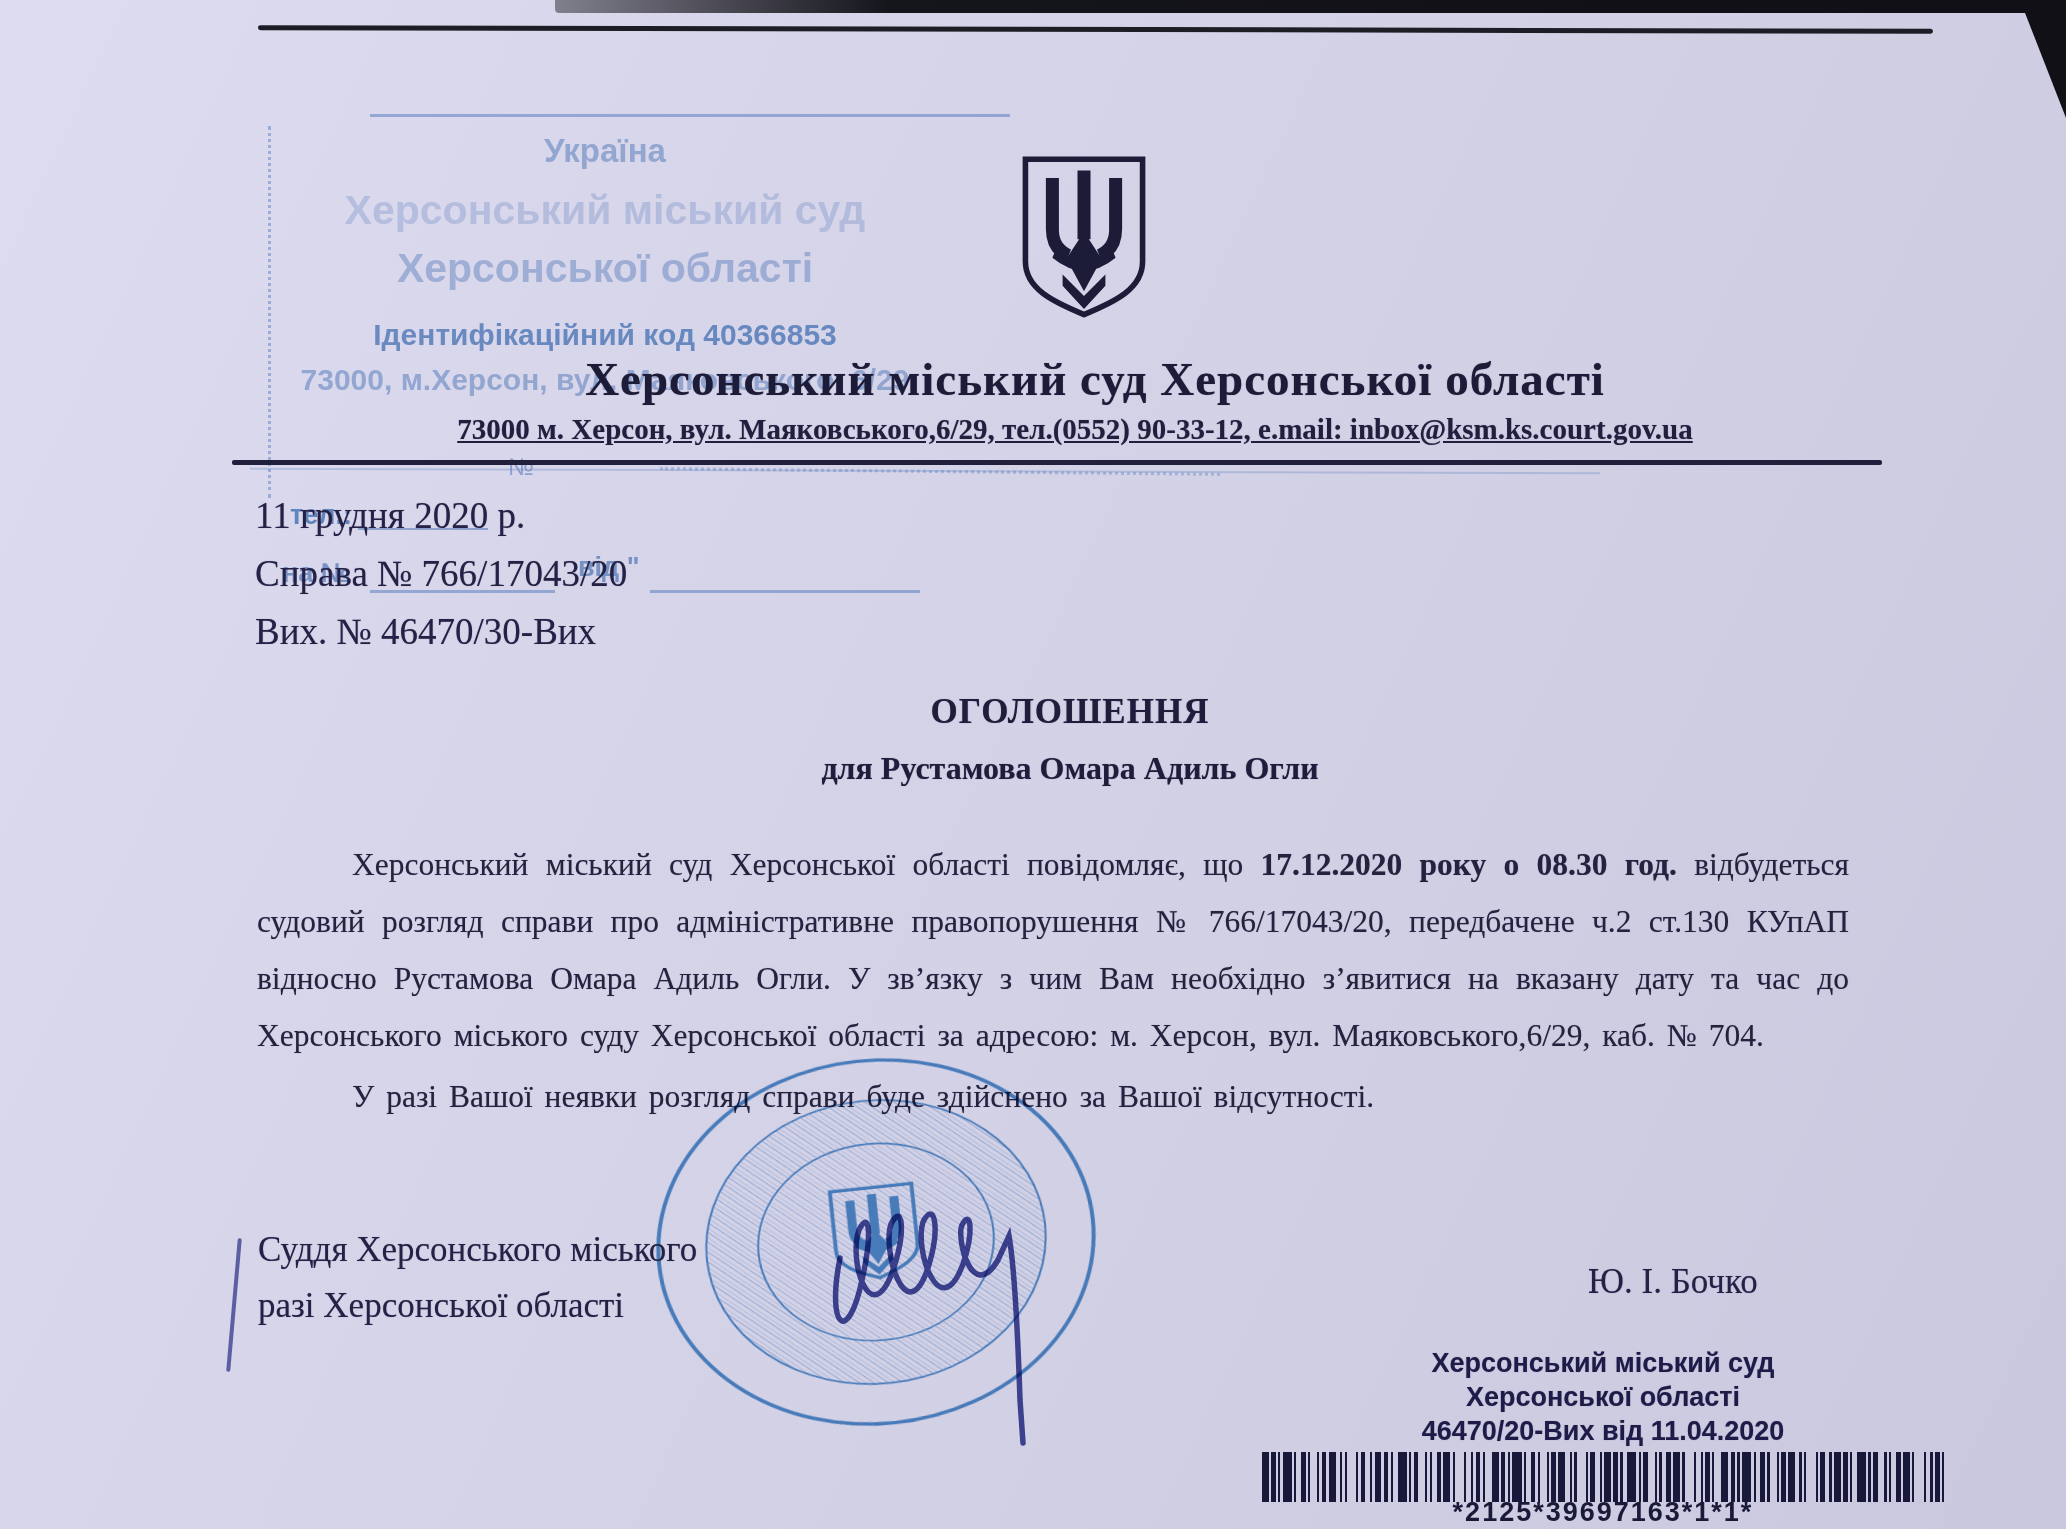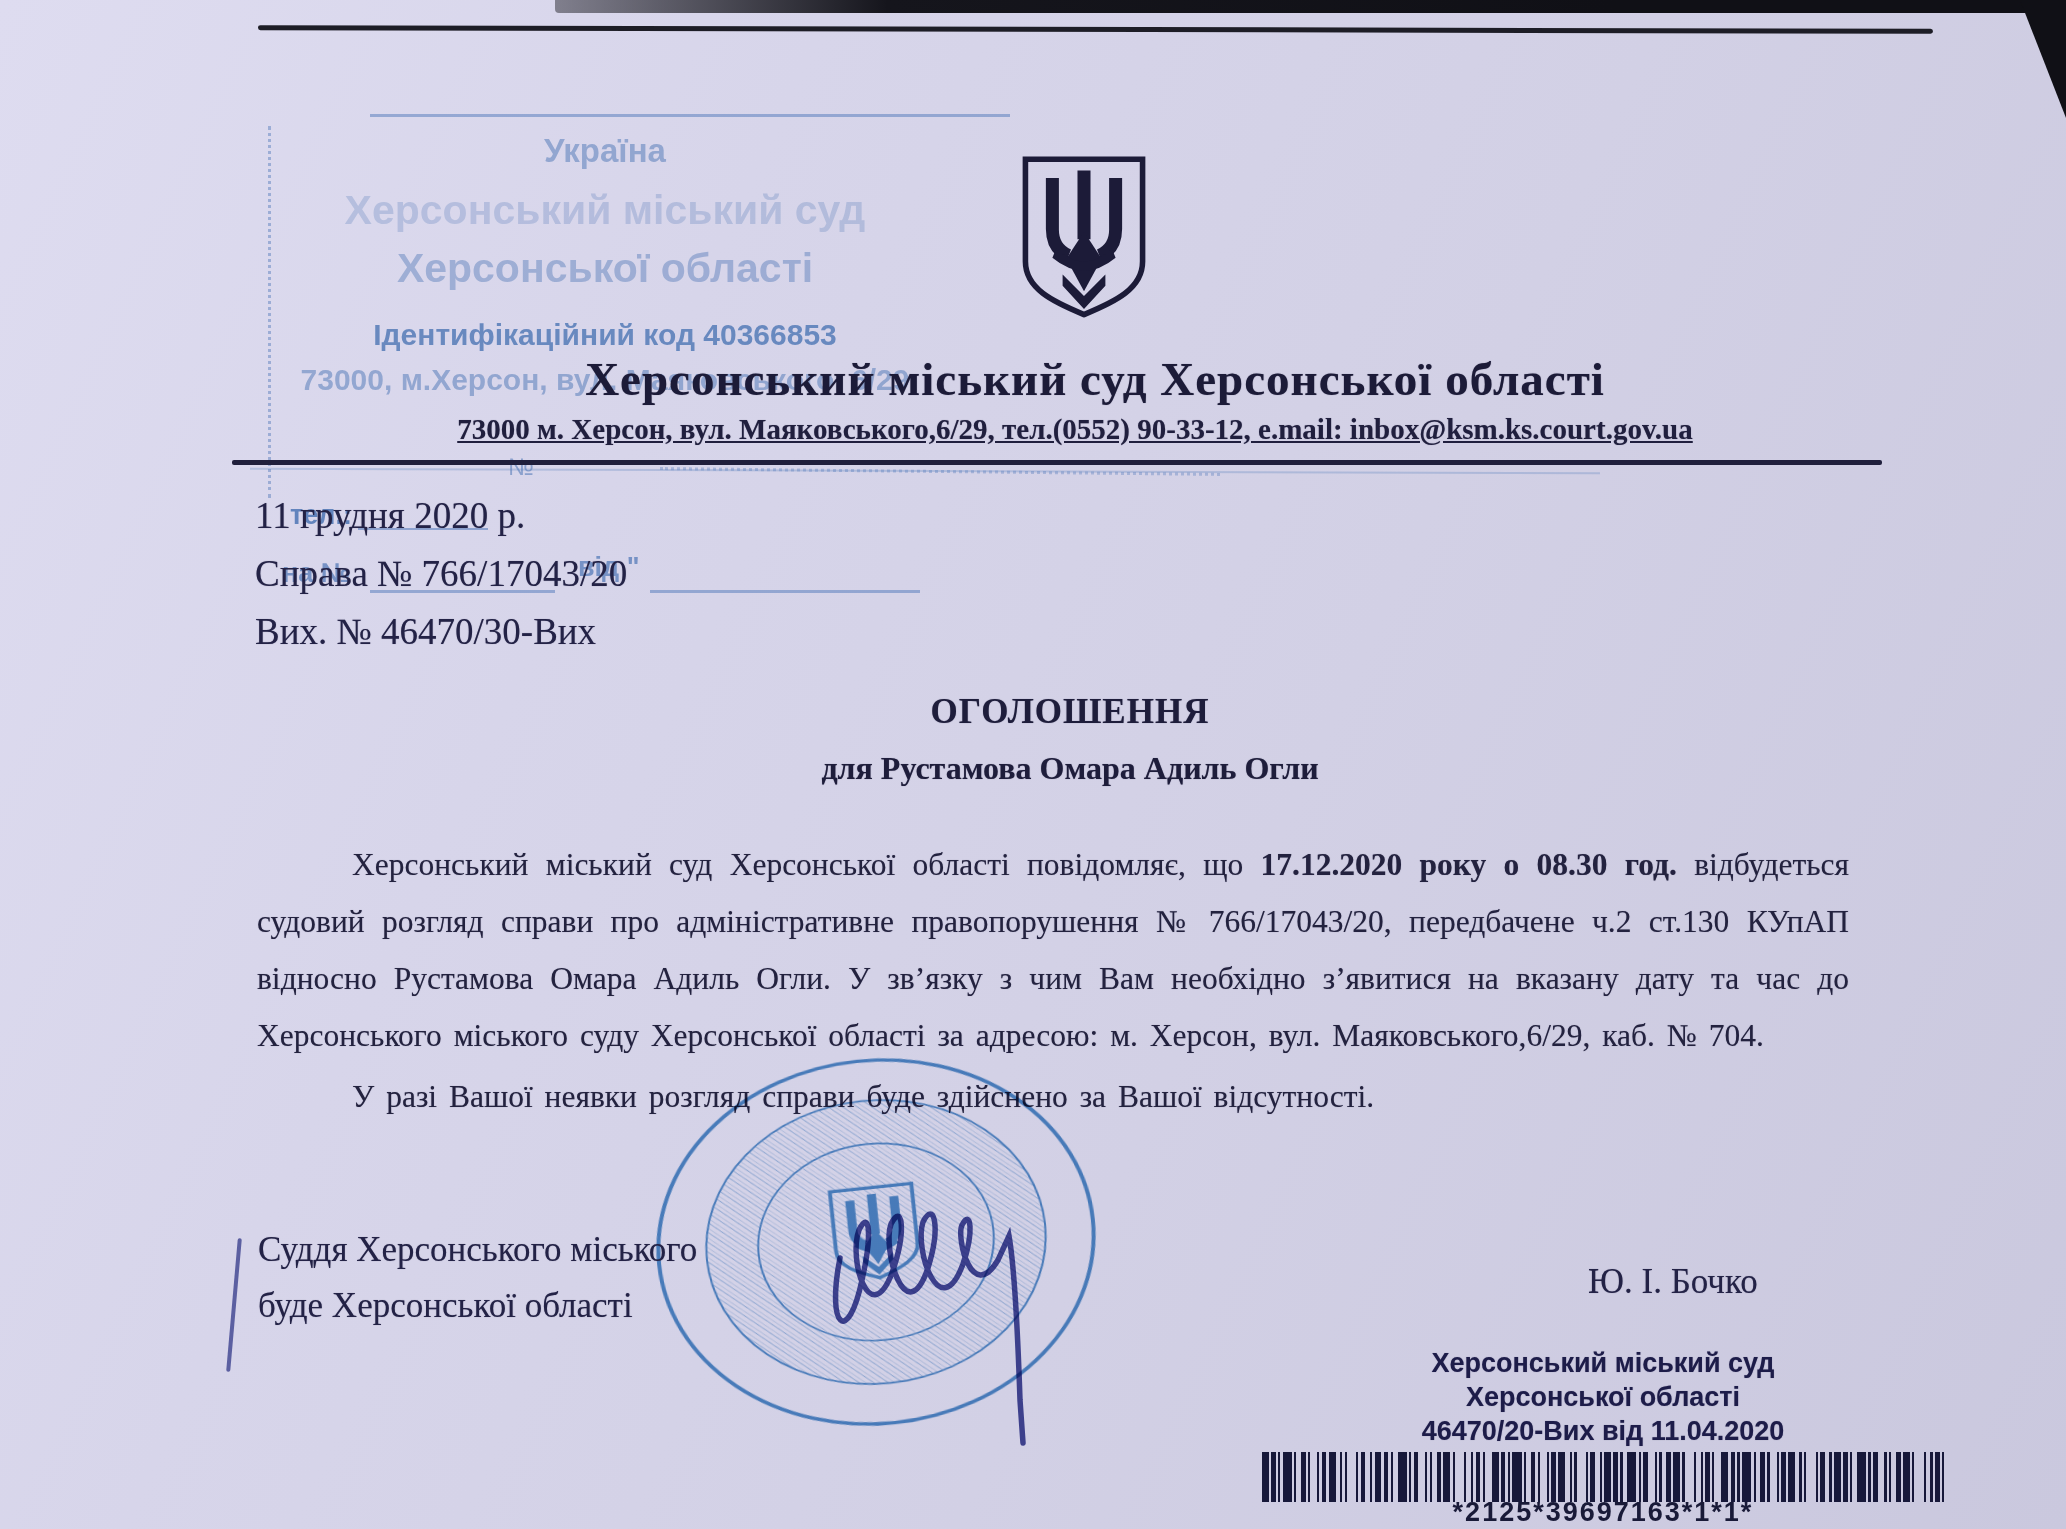--- a/index.html
+++ b/index.html
@@ -176,21 +176,21 @@
     </g>
   </svg>
 
   <svg class="signature" viewBox="0 0 360 345" aria-hidden="true">
     <path d="M30 150 C16 220 38 238 52 172 C62 128 60 100 49 122 C38 152 60 222 82 165 C97 122 92 94 81 116 C72 142 96 224 118 160 C131 118 124 92 113 114 C104 142 130 218 153 156 C164 124 161 100 152 117 C146 130 162 196 188 152 L199 128 C205 162 208 232 210 292 L213 335" fill="none" stroke="#3b3f94" stroke-width="5.5" stroke-linecap="round" opacity=".92"></path>
   </svg>
 
   <div class="pen-stroke"></div>
   <div class="sig-title">
     <div>Суддя Херсонського міського</div>
-    <div>буде Херсонської області</div>
+    <div>разі Херсонської області</div>
   </div>
   <div class="sig-name">Ю. І. Бочко</div>
 
   <div class="reg-block">
     <div>Херсонський міський суд</div>
     <div>Херсонської області</div>
     <div>46470/20-Вих від 11.04.2020</div>
   </div>
   <div class="barcode"><span style="display:inline-block;height:100%;width:6.8999999999999995px;background:#17183a;"></span><span style="display:inline-block;height:100%;width:2.3px;"></span><span style="display:inline-block;height:100%;width:4.6px;background:#17183a;"></span><span style="display:inline-block;height:100%;width:2.3px;"></span><span style="display:inline-block;height:100%;width:2.3px;background:#17183a;"></span><span style="display:inline-block;height:100%;width:2.3px;"></span><span style="display:inline-block;height:100%;width:9.2px;background:#17183a;"></span><span style="display:inline-block;height:100%;width:2.3px;"></span><span style="display:inline-block;height:100%;width:2.3px;background:#17183a;"></span><span style="display:inline-block;height:100%;width:4.6px;"></span><span style="display:inline-block;height:100%;width:4.6px;background:#17183a;"></span><span style="display:inline-block;height:100%;width:2.3px;"></span><span style="display:inline-block;height:100%;width:2.3px;background:#17183a;"></span><span style="display:inline-block;height:100%;width:6.8999999999999995px;"></span><span style="display:inline-block;height:100%;width:2.3px;background:#17183a;"></span><span style="display:inline-block;height:100%;width:2.3px;"></span><span style="display:inline-block;height:100%;width:4.6px;background:#17183a;"></span><span style="display:inline-block;height:100%;width:2.3px;"></span><span style="display:inline-block;height:100%;width:6.8999999999999995px;background:#17183a;"></span><span style="display:inline-block;height:100%;width:4.6px;"></span><span style="display:inline-block;height:100%;width:2.3px;background:#17183a;"></span><span style="display:inline-block;height:100%;width:2.3px;"></span><span style="display:inline-block;height:100%;width:2.3px;background:#17183a;"></span><span style="display:inline-block;height:100%;width:9.2px;"></span><span style="display:inline-block;height:100%;width:2.3px;background:#17183a;"></span><span style="display:inline-block;height:100%;width:2.3px;"></span><span style="display:inline-block;height:100%;width:4.6px;background:#17183a;"></span><span style="display:inline-block;height:100%;width:4.6px;"></span><span style="display:inline-block;height:100%;width:2.3px;background:#17183a;"></span><span style="display:inline-block;height:100%;width:2.3px;"></span><span style="display:inline-block;height:100%;width:6.8999999999999995px;background:#17183a;"></span><span style="display:inline-block;height:100%;width:2.3px;"></span><span style="display:inline-block;height:100%;width:4.6px;background:#17183a;"></span><span style="display:inline-block;height:100%;width:2.3px;"></span><span style="display:inline-block;height:100%;width:2.3px;background:#17183a;"></span><span style="display:inline-block;height:100%;width:4.6px;"></span><span style="display:inline-block;height:100%;width:9.2px;background:#17183a;"></span><span style="display:inline-block;height:100%;width:2.3px;"></span><span style="display:inline-block;height:100%;width:2.3px;background:#17183a;"></span><span style="display:inline-block;height:100%;width:2.3px;"></span><span style="display:inline-block;height:100%;width:4.6px;background:#17183a;"></span><span style="display:inline-block;height:100%;width:6.8999999999999995px;"></span><span style="display:inline-block;height:100%;width:2.3px;background:#17183a;"></span><span style="display:inline-block;height:100%;width:2.3px;"></span><span style="display:inline-block;height:100%;width:2.3px;background:#17183a;"></span><span style="display:inline-block;height:100%;width:4.6px;"></span><span style="display:inline-block;height:100%;width:4.6px;background:#17183a;"></span><span style="display:inline-block;height:100%;width:2.3px;"></span><span style="display:inline-block;height:100%;width:6.8999999999999995px;background:#17183a;"></span><span style="display:inline-block;height:100%;width:2.3px;"></span><span style="display:inline-block;height:100%;width:2.3px;background:#17183a;"></span><span style="display:inline-block;height:100%;width:9.2px;"></span><span style="display:inline-block;height:100%;width:2.3px;background:#17183a;"></span><span style="display:inline-block;height:100%;width:4.6px;"></span><span style="display:inline-block;height:100%;width:2.3px;background:#17183a;"></span><span style="display:inline-block;height:100%;width:2.3px;"></span><span style="display:inline-block;height:100%;width:4.6px;background:#17183a;"></span><span style="display:inline-block;height:100%;width:2.3px;"></span><span style="display:inline-block;height:100%;width:2.3px;background:#17183a;"></span><span style="display:inline-block;height:100%;width:6.8999999999999995px;"></span><span style="display:inline-block;height:100%;width:6.8999999999999995px;background:#17183a;"></span><span style="display:inline-block;height:100%;width:2.3px;"></span><span style="display:inline-block;height:100%;width:4.6px;background:#17183a;"></span><span style="display:inline-block;height:100%;width:2.3px;"></span><span style="display:inline-block;height:100%;width:2.3px;background:#17183a;"></span><span style="display:inline-block;height:100%;width:2.3px;"></span><span style="display:inline-block;height:100%;width:9.2px;background:#17183a;"></span><span style="display:inline-block;height:100%;width:2.3px;"></span><span style="display:inline-block;height:100%;width:2.3px;background:#17183a;"></span><span style="display:inline-block;height:100%;width:4.6px;"></span><span style="display:inline-block;height:100%;width:4.6px;background:#17183a;"></span><span style="display:inline-block;height:100%;width:2.3px;"></span><span style="display:inline-block;height:100%;width:2.3px;background:#17183a;"></span><span style="display:inline-block;height:100%;width:6.8999999999999995px;"></span><span style="display:inline-block;height:100%;width:2.3px;background:#17183a;"></span><span style="display:inline-block;height:100%;width:2.3px;"></span><span style="display:inline-block;height:100%;width:4.6px;background:#17183a;"></span><span style="display:inline-block;height:100%;width:2.3px;"></span><span style="display:inline-block;height:100%;width:6.8999999999999995px;background:#17183a;"></span><span style="display:inline-block;height:100%;width:4.6px;"></span><span style="display:inline-block;height:100%;width:2.3px;background:#17183a;"></span><span style="display:inline-block;height:100%;width:2.3px;"></span><span style="display:inline-block;height:100%;width:2.3px;background:#17183a;"></span><span style="display:inline-block;height:100%;width:9.2px;"></span><span style="display:inline-block;height:100%;width:2.3px;background:#17183a;"></span><span style="display:inline-block;height:100%;width:2.3px;"></span><span style="display:inline-block;height:100%;width:4.6px;background:#17183a;"></span><span style="display:inline-block;height:100%;width:4.6px;"></span><span style="display:inline-block;height:100%;width:2.3px;background:#17183a;"></span><span style="display:inline-block;height:100%;width:2.3px;"></span><span style="display:inline-block;height:100%;width:6.8999999999999995px;background:#17183a;"></span><span style="display:inline-block;height:100%;width:2.3px;"></span><span style="display:inline-block;height:100%;width:4.6px;background:#17183a;"></span><span style="display:inline-block;height:100%;width:2.3px;"></span><span style="display:inline-block;height:100%;width:2.3px;background:#17183a;"></span><span style="display:inline-block;height:100%;width:4.6px;"></span><span style="display:inline-block;height:100%;width:9.2px;background:#17183a;"></span><span style="display:inline-block;height:100%;width:2.3px;"></span><span style="display:inline-block;height:100%;width:2.3px;background:#17183a;"></span><span style="display:inline-block;height:100%;width:2.3px;"></span><span style="display:inline-block;height:100%;width:4.6px;background:#17183a;"></span><span style="display:inline-block;height:100%;width:6.8999999999999995px;"></span><span style="display:inline-block;height:100%;width:2.3px;background:#17183a;"></span><span style="display:inline-block;height:100%;width:2.3px;"></span><span style="display:inline-block;height:100%;width:2.3px;background:#17183a;"></span><span style="display:inline-block;height:100%;width:4.6px;"></span><span style="display:inline-block;height:100%;width:4.6px;background:#17183a;"></span><span style="display:inline-block;height:100%;width:2.3px;"></span><span style="display:inline-block;height:100%;width:6.8999999999999995px;background:#17183a;"></span><span style="display:inline-block;height:100%;width:2.3px;"></span><span style="display:inline-block;height:100%;width:2.3px;background:#17183a;"></span><span style="display:inline-block;height:100%;width:9.2px;"></span><span style="display:inline-block;height:100%;width:2.3px;background:#17183a;"></span><span style="display:inline-block;height:100%;width:4.6px;"></span><span style="display:inline-block;height:100%;width:2.3px;background:#17183a;"></span><span style="display:inline-block;height:100%;width:2.3px;"></span><span style="display:inline-block;height:100%;width:4.6px;background:#17183a;"></span><span style="display:inline-block;height:100%;width:2.3px;"></span><span style="display:inline-block;height:100%;width:2.3px;background:#17183a;"></span><span style="display:inline-block;height:100%;width:6.8999999999999995px;"></span><span style="display:inline-block;height:100%;width:6.8999999999999995px;background:#17183a;"></span><span style="display:inline-block;height:100%;width:2.3px;"></span><span style="display:inline-block;height:100%;width:4.6px;background:#17183a;"></span><span style="display:inline-block;height:100%;width:2.3px;"></span><span style="display:inline-block;height:100%;width:2.3px;background:#17183a;"></span><span style="display:inline-block;height:100%;width:2.3px;"></span><span style="display:inline-block;height:100%;width:9.2px;background:#17183a;"></span><span style="display:inline-block;height:100%;width:2.3px;"></span><span style="display:inline-block;height:100%;width:2.3px;background:#17183a;"></span><span style="display:inline-block;height:100%;width:4.6px;"></span><span style="display:inline-block;height:100%;width:4.6px;background:#17183a;"></span><span style="display:inline-block;height:100%;width:2.3px;"></span><span style="display:inline-block;height:100%;width:2.3px;background:#17183a;"></span><span style="display:inline-block;height:100%;width:6.8999999999999995px;"></span><span style="display:inline-block;height:100%;width:2.3px;background:#17183a;"></span><span style="display:inline-block;height:100%;width:2.3px;"></span><span style="display:inline-block;height:100%;width:4.6px;background:#17183a;"></span><span style="display:inline-block;height:100%;width:2.3px;"></span><span style="display:inline-block;height:100%;width:6.8999999999999995px;background:#17183a;"></span><span style="display:inline-block;height:100%;width:4.6px;"></span><span style="display:inline-block;height:100%;width:2.3px;background:#17183a;"></span><span style="display:inline-block;height:100%;width:2.3px;"></span><span style="display:inline-block;height:100%;width:2.3px;background:#17183a;"></span><span style="display:inline-block;height:100%;width:9.2px;"></span><span style="display:inline-block;height:100%;width:2.3px;background:#17183a;"></span><span style="display:inline-block;height:100%;width:2.3px;"></span><span style="display:inline-block;height:100%;width:4.6px;background:#17183a;"></span><span style="display:inline-block;height:100%;width:4.6px;"></span><span style="display:inline-block;height:100%;width:2.3px;background:#17183a;"></span><span style="display:inline-block;height:100%;width:2.3px;"></span><span style="display:inline-block;height:100%;width:6.8999999999999995px;background:#17183a;"></span><span style="display:inline-block;height:100%;width:2.3px;"></span><span style="display:inline-block;height:100%;width:4.6px;background:#17183a;"></span><span style="display:inline-block;height:100%;width:2.3px;"></span><span style="display:inline-block;height:100%;width:2.3px;background:#17183a;"></span><span style="display:inline-block;height:100%;width:4.6px;"></span><span style="display:inline-block;height:100%;width:9.2px;background:#17183a;"></span><span style="display:inline-block;height:100%;width:2.3px;"></span><span style="display:inline-block;height:100%;width:2.3px;background:#17183a;"></span><span style="display:inline-block;height:100%;width:2.3px;"></span><span style="display:inline-block;height:100%;width:4.6px;background:#17183a;"></span><span style="display:inline-block;height:100%;width:6.8999999999999995px;"></span><span style="display:inline-block;height:100%;width:2.3px;background:#17183a;"></span><span style="display:inline-block;height:100%;width:2.3px;"></span><span style="display:inline-block;height:100%;width:2.3px;background:#17183a;"></span><span style="display:inline-block;height:100%;width:4.6px;"></span><span style="display:inline-block;height:100%;width:4.6px;background:#17183a;"></span><span style="display:inline-block;height:100%;width:2.3px;"></span><span style="display:inline-block;height:100%;width:6.8999999999999995px;background:#17183a;"></span><span style="display:inline-block;height:100%;width:2.3px;"></span><span style="display:inline-block;height:100%;width:2.3px;background:#17183a;"></span><span style="display:inline-block;height:100%;width:9.2px;"></span><span style="display:inline-block;height:100%;width:2.3px;background:#17183a;"></span><span style="display:inline-block;height:100%;width:4.6px;"></span><span style="display:inline-block;height:100%;width:2.3px;background:#17183a;"></span><span style="display:inline-block;height:100%;width:2.3px;"></span><span style="display:inline-block;height:100%;width:4.6px;background:#17183a;"></span><span style="display:inline-block;height:100%;width:2.3px;"></span><span style="display:inline-block;height:100%;width:2.3px;background:#17183a;"></span><span style="display:inline-block;height:100%;width:6.8999999999999995px;"></span></div>
   <div class="barcode-text">*2125*39697163*1*1*</div>

